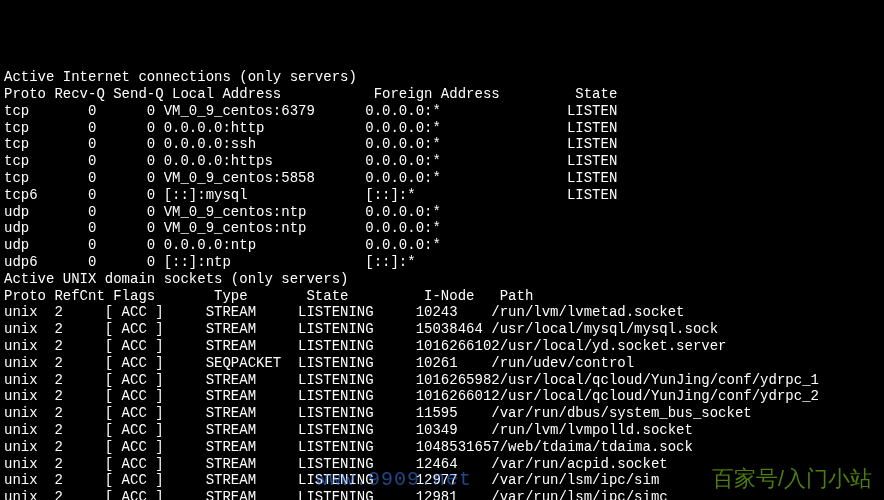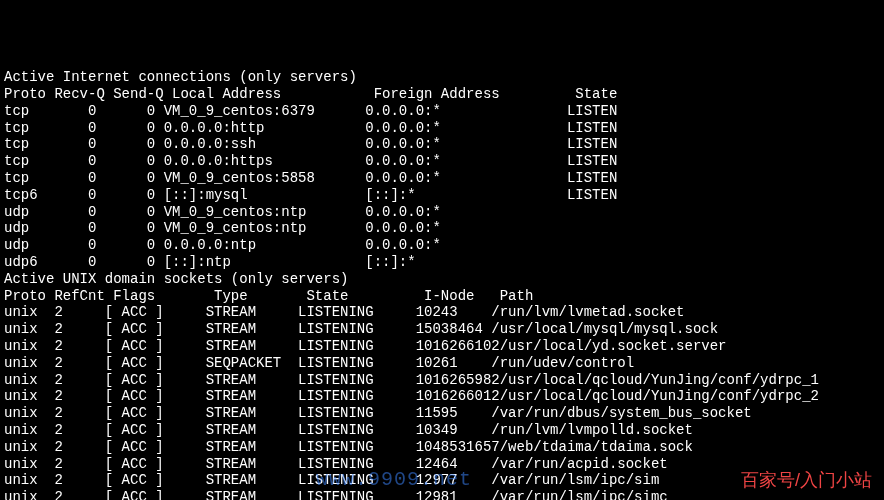--- a/index.html
+++ b/index.html
@@ -25,22 +25,22 @@
       top: 468px;
       color: #3b82f6;
       font-size: 20px;
       opacity: 0.55;
       letter-spacing: 1px;
     }
     .watermark-white {
       position: absolute;
       right: 12px;
       bottom: 8px;
-      color: #ef4444;
-      font-size: 18px;
+      color: #4d7c0f;
+      font-size: 22px;
       font-family: "Microsoft YaHei", sans-serif;
     }
   </style>
 </head>
 <body>
 
 
 
 <div id="terminal">Active Internet connections (only servers)
 Proto Recv-Q Send-Q Local Address           Foreign Address         State

